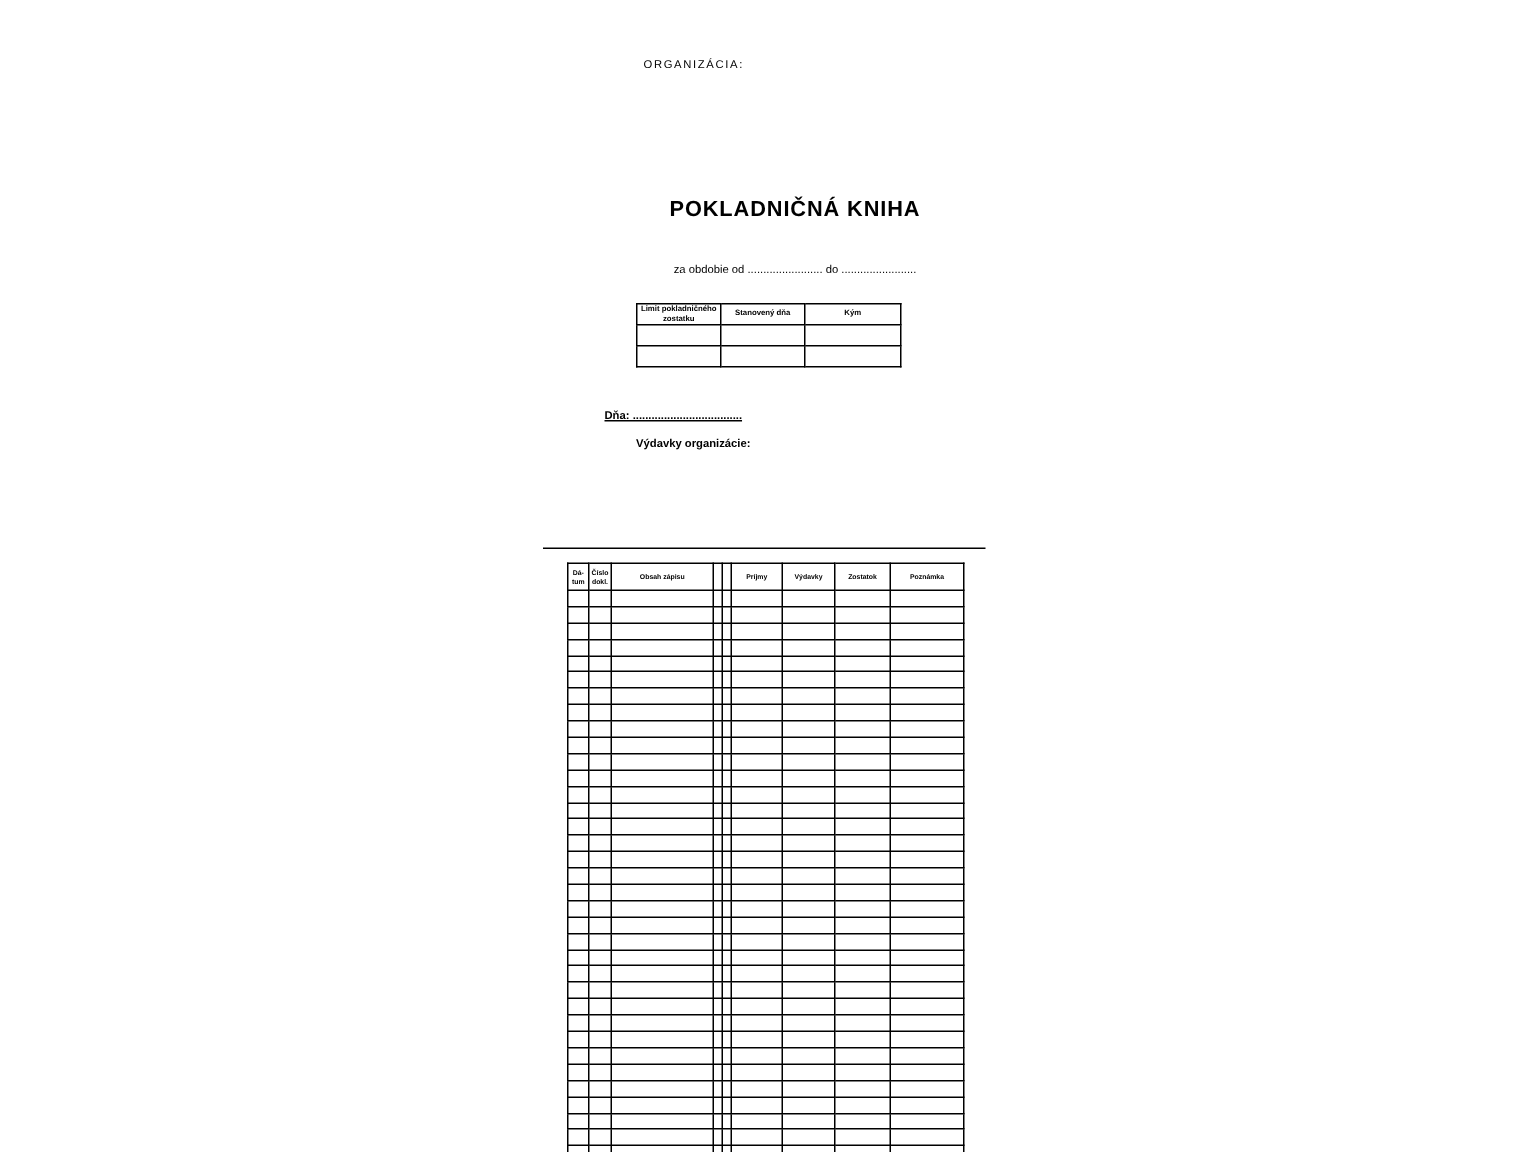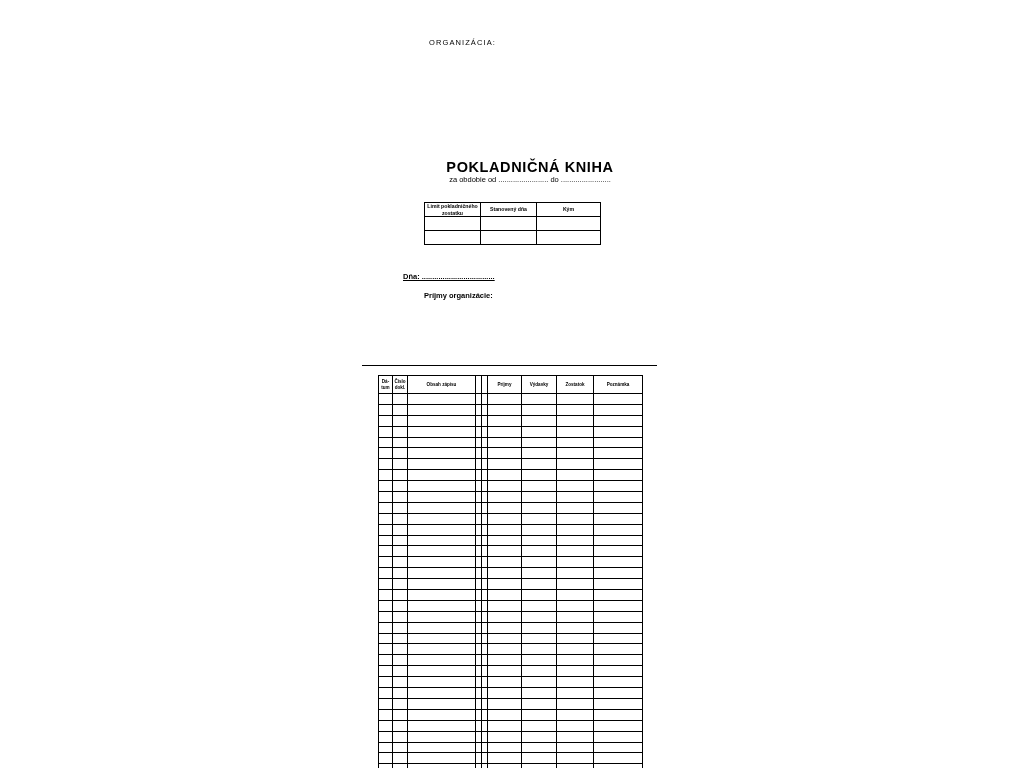--- a/index.html
+++ b/index.html
@@ -29,21 +29,20 @@
 
   .doc-title {
     position: absolute;
     left: 380px;
     top: 132px;
     width: 300px;
     text-align: center;
     font-size: 14.5px;
     font-weight: bold;
     letter-spacing: 0.6px;
-    margin-top: 27px;
   }
 
   .period-line {
     position: absolute;
     left: 380px;
     top: 175px;
     width: 300px;
     text-align: center;
     font-size: 7.5px;
     font-weight: normal;
@@ -156,21 +155,21 @@
     </tr>
     <tr class="empty">
       <td></td>
       <td></td>
       <td></td>
     </tr>
   </tbody>
 </table>
 
 <div class="signature-line" id="dna-line">Dňa: ...................................</div>
-<div class="signature-line" id="veduci-line">Príjmy organizácie:</div>
+<div class="signature-line" id="veduci-line">Výdavky organizácie:</div>
 
 <div class="sep-rule"></div>
 
 <table class="ledger">
   <colgroup>
     <col class="c-datum">
       <col class="c-cislo">
       <col class="c-obsah">
     <col class="c-n1">
       <col class="c-n2">

